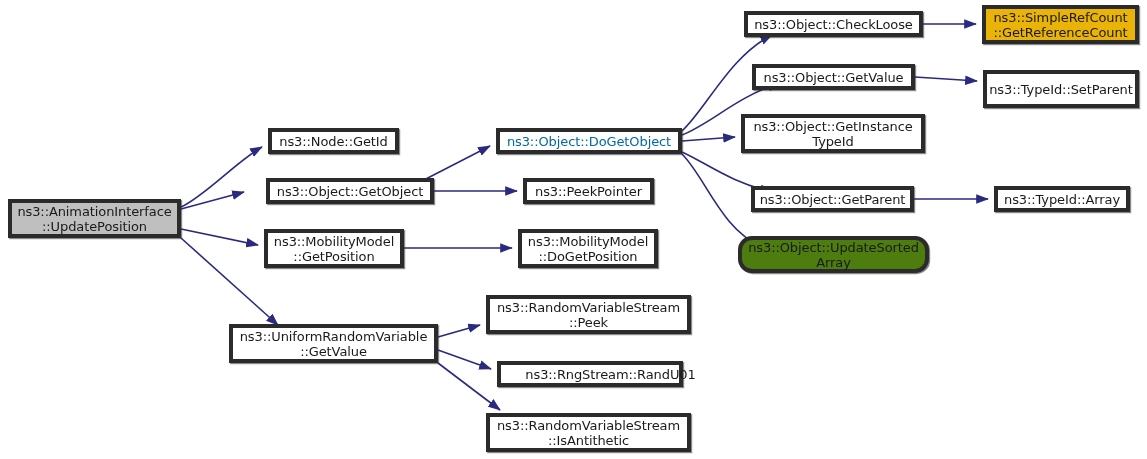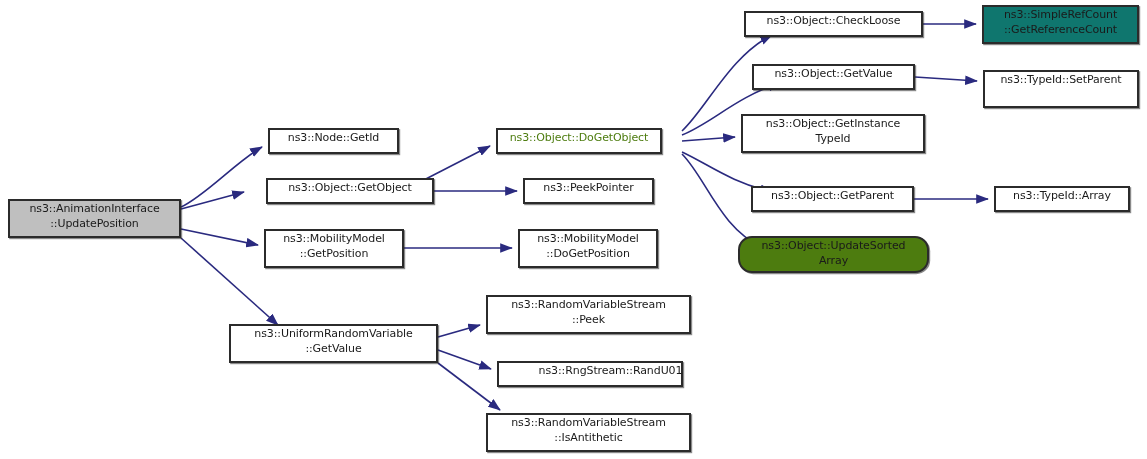--- a/index.html
+++ b/index.html
@@ -19,27 +19,28 @@
     position: absolute;
     left: 0;
     top: 0;
     width: 1147px;
     height: 459px;
     pointer-events: none;
   }
   .node {
     position: absolute;
     box-sizing: border-box;
-    border: 2px solid #c4b5fd;
+    border: 4px solid #c4b5fd;
     background: #ffffff;
     color: #1a1a1a;
     display: flex;
+    align-items: center;
     justify-content: center;
     text-align: center;
-    font-size: 11px;
+    font-size: 13px;
     line-height: 15px;
     letter-spacing: -0.1px;
     white-space: pre-line;
     box-shadow: 1.2px 1.2px 0 rgba(40,40,40,0.55);
     z-index: 2;
   }
   .node.root {
     background: #bfbfbf;
     border-color: #2b2b2b;
   }
@@ -77,34 +78,34 @@
   </svg>
   <div id="node-layer">
       <div class="node root" style="left: 8px; top: 199px; width: 173px; height: 39px; border-color: rgb(43, 43, 43); color: rgb(26, 26, 26); background: rgb(191, 191, 191);"><span>ns3::AnimationInterface
 ::UpdatePosition</span></div>
       <div class="node" style="left: 268px; top: 128px; width: 131px; height: 26px; border-color: rgb(43, 43, 43); color: rgb(26, 26, 26); background: rgb(255, 255, 255);"><span>ns3::Node::GetId</span></div>
       <div class="node" style="left: 250px; top: 178px; width: 168px; height: 26px; border-color: rgb(43, 43, 43); color: rgb(26, 26, 26); background: rgb(255, 255, 255); margin-left: 16px;"><span>ns3::Object::GetObject</span></div>
       <div class="node" style="left: 264px; top: 229px; width: 140px; height: 39px; border-color: rgb(43, 43, 43); color: rgb(26, 26, 26); background: rgb(255, 255, 255);"><span>ns3::MobilityModel
 ::GetPosition</span></div>
       <div class="node" style="left: 229px; top: 324px; width: 209px; height: 39px; border-color: rgb(43, 43, 43); color: rgb(26, 26, 26); background: rgb(255, 255, 255);"><span>ns3::UniformRandomVariable
 ::GetValue</span></div>
-      <div class="node" style="left: 496px; top: 128px; width: 166px; height: 26px; border-color: rgb(43, 43, 43); color: #4d7c0f; background: rgb(255, 255, 255);"><span>ns3::Object::DoGetObject</span></div>
+      <div class="node" style="left: 496px; top: 128px; width: 186px; height: 26px; border-color: rgb(43, 43, 43); color: #0369a1; background: rgb(255, 255, 255);"><span>ns3::Object::DoGetObject</span></div>
       <div class="node" style="left: 523px; top: 178px; width: 131px; height: 26px; border-color: rgb(43, 43, 43); color: rgb(26, 26, 26); background: rgb(255, 255, 255);"><span>ns3::PeekPointer</span></div>
       <div class="node" style="left: 518px; top: 229px; width: 140px; height: 39px; border-color: rgb(43, 43, 43); color: rgb(26, 26, 26); background: rgb(255, 255, 255);"><span>ns3::MobilityModel
 ::DoGetPosition</span></div>
       <div class="node" style="left: 486px; top: 295px; width: 205px; height: 39px; border-color: rgb(43, 43, 43); color: rgb(26, 26, 26); background: rgb(255, 255, 255);"><span>ns3::RandomVariableStream
 ::Peek</span></div>
       <div class="node" style="left: 497px; top: 361px; width: 186px; height: 26px; border-color: rgb(43, 43, 43); color: rgb(26, 26, 26); background: rgb(255, 255, 255); padding-left: 41px;"><span>ns3::RngStream::RandU01</span></div>
       <div class="node" style="left: 486px; top: 413px; width: 205px; height: 39px; border-color: rgb(43, 43, 43); color: rgb(26, 26, 26); background: rgb(255, 255, 255);"><span>ns3::RandomVariableStream
 ::IsAntithetic</span></div>
       <div class="node" style="left: 744px; top: 11px; width: 179px; height: 26px; border-color: rgb(43, 43, 43); color: rgb(26, 26, 26); background: rgb(255, 255, 255);"><span>ns3::Object::CheckLoose</span></div>
       <div class="node" style="left: 752px; top: 64px; width: 163px; height: 26px; border-color: rgb(43, 43, 43); color: rgb(26, 26, 26); background: rgb(255, 255, 255);"><span>ns3::Object::GetValue</span></div>
       <div class="node" style="left: 741px; top: 114px; width: 184px; height: 39px; border-color: rgb(43, 43, 43); color: rgb(26, 26, 26); background: rgb(255, 255, 255);"><span>ns3::Object::GetInstance
 TypeId</span></div>
       <div class="node" style="left: 751px; top: 186px; width: 163px; height: 26px; border-color: rgb(43, 43, 43); color: rgb(26, 26, 26); background: rgb(255, 255, 255);"><span>ns3::Object::GetParent</span></div>
       <div class="node" style="left: 738px; top: 236px; width: 191px; height: 37px; border-color: rgb(43, 43, 43); color: rgb(26, 26, 26); background: #4d7c0f; border-radius: 14px;"><span>ns3::Object::UpdateSorted
 Array</span></div>
-      <div class="node" style="left: 982px; top: 5px; width: 157px; height: 39px; border-color: rgb(43, 43, 43); color: rgb(26, 26, 26); background: #0f766e;"><span>ns3::SimpleRefCount
+      <div class="node" style="left: 982px; top: 5px; width: 157px; height: 39px; border-color: rgb(43, 43, 43); color: rgb(26, 26, 26); background: #eab308;"><span>ns3::SimpleRefCount
 ::GetReferenceCount</span></div>
       <div class="node" style="left: 983px; top: 70px; width: 156px; height: 38px; border-color: rgb(43, 43, 43); color: rgb(26, 26, 26); background: rgb(255, 255, 255);"><span>ns3::TypeId::SetParent</span></div>
       <div class="node" style="left: 994px; top: 186px; width: 136px; height: 26px; border-color: rgb(43, 43, 43); color: rgb(26, 26, 26); background: rgb(255, 255, 255);"><span>ns3::TypeId::Array</span></div>
     </div>
 </div>
 
 </body></html>

